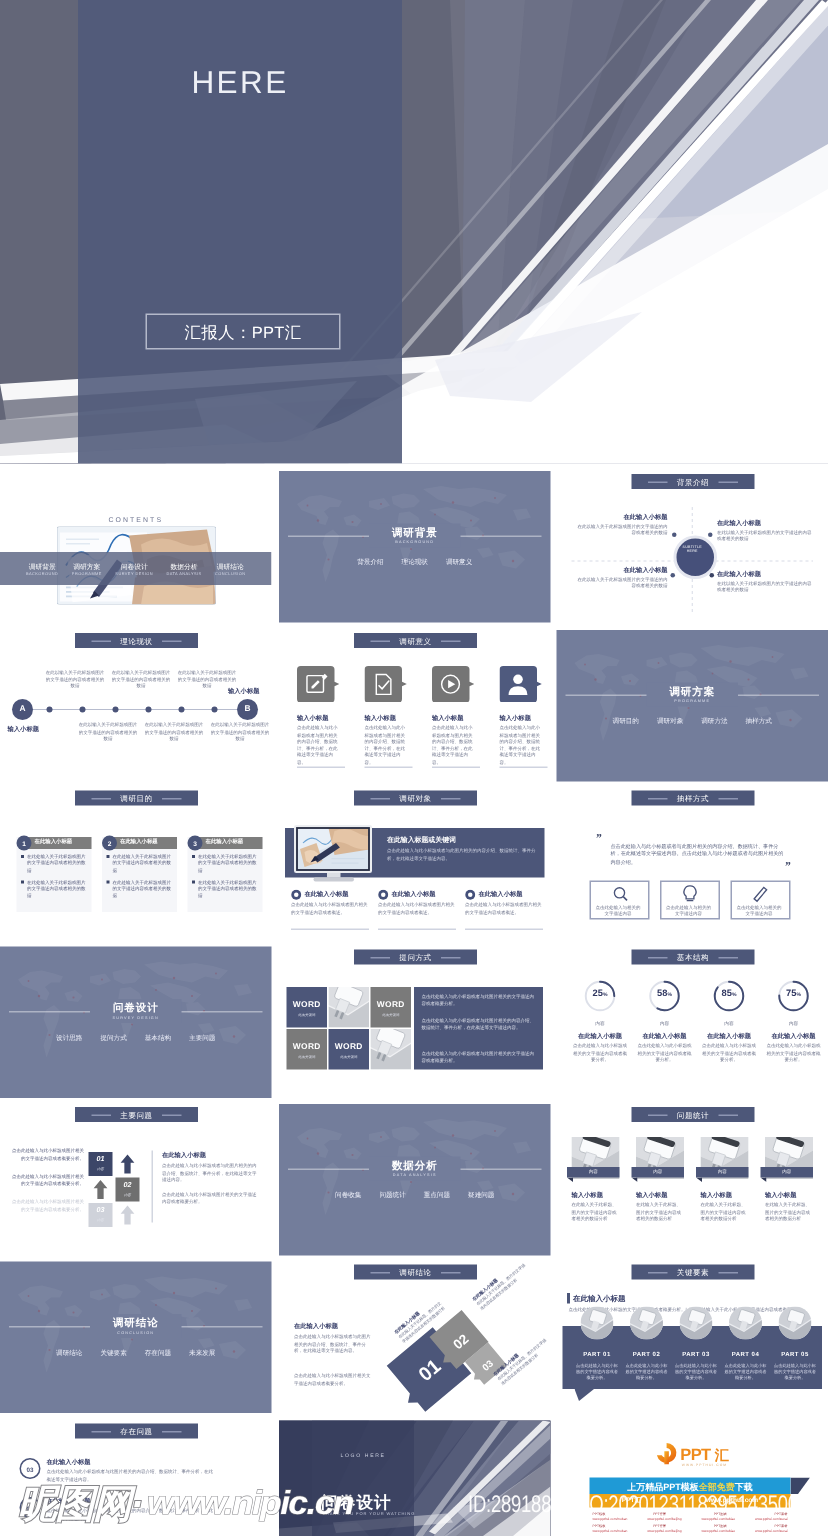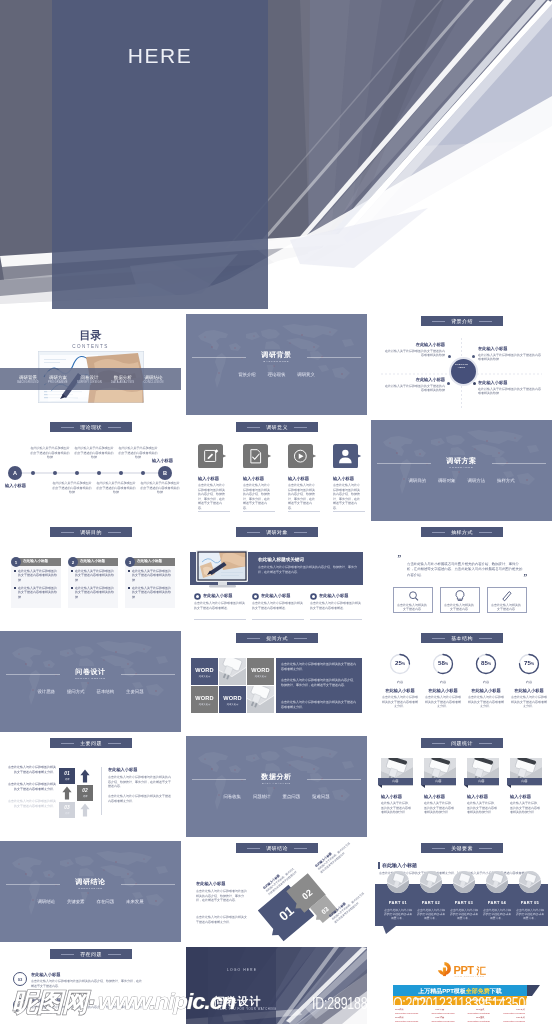--- a/index.html
+++ b/index.html
@@ -78,24 +78,24 @@
     <polygon points="0,280 172,263 224,292 0,304" fill="#ffffff" opacity="0.35"></polygon>
     <polygon points="0,296 150,283 202,307 0,309" fill="#ffffff" opacity="0.78"></polygon>
     <polygon points="130,266 238,254 198,298 140,298" fill="#e6e8f1" opacity="0.75"></polygon>
     <polygon points="250,244 340,230 290,275" fill="#ffffff" opacity="0.42"></polygon>
     <polygon points="290,240 428,208 354,268 300,264" fill="#e9ebf3" opacity="0.68"></polygon>
 
     <polygon points="0,304 552,276 552,309 0,309" fill="#ffffff"></polygon>
   </svg>
   <div class="hero-panel"></div>
   <div class="hero-logo">HERE</div>
+  <div class="hero-box hb1">汇报人：PPT汇</div>
 </div>
 
 <div class="slide" style="left:0px;top:314px;">
-  <div class="ab ctr" style="left:0;top:14px;width:181px;font-size:11px;font-weight:bold;color:#3f466c;">目录</div>
   <div class="ab ctr" style="left:0;top:30px;width:181px;font-size:4.6px;letter-spacing:1.4px;color:#6d7490;">CONTENTS</div>
   <svg class="ab" style="left:38px;top:37px;" width="106" height="52">
     <defs>
           <clipPath id="c01">
             <rect x="0" y="0" width="106" height="52" rx="1.5"></rect>
           </clipPath>
         </defs>
     <g clip-path="url(#c01)">
       <rect width="106" height="52" fill="#eef3f8"></rect>
 

